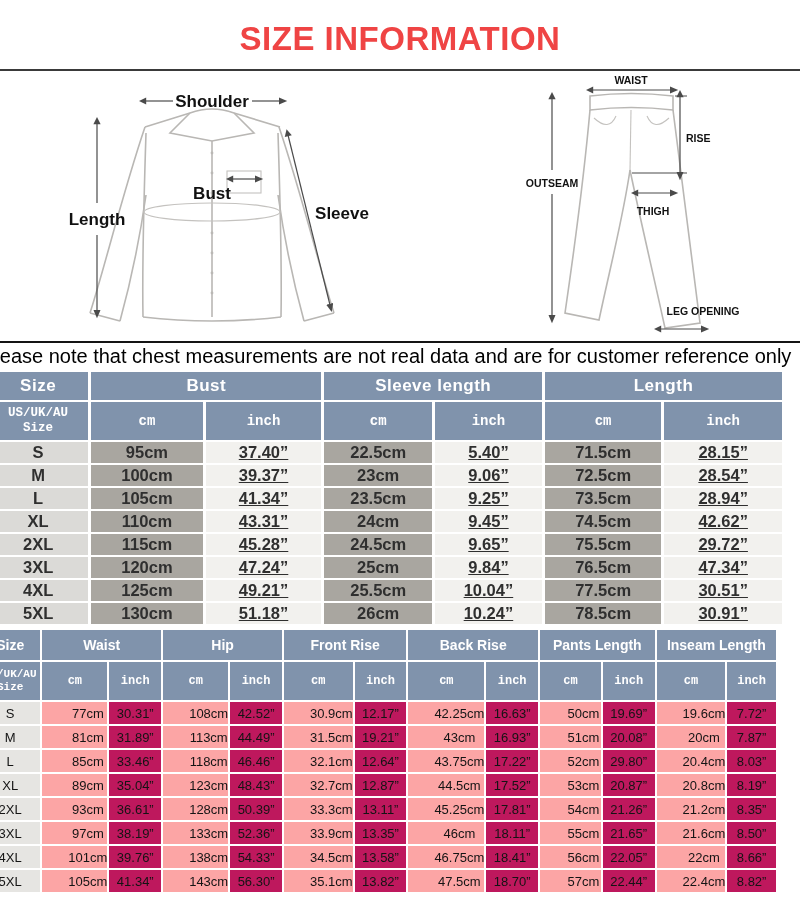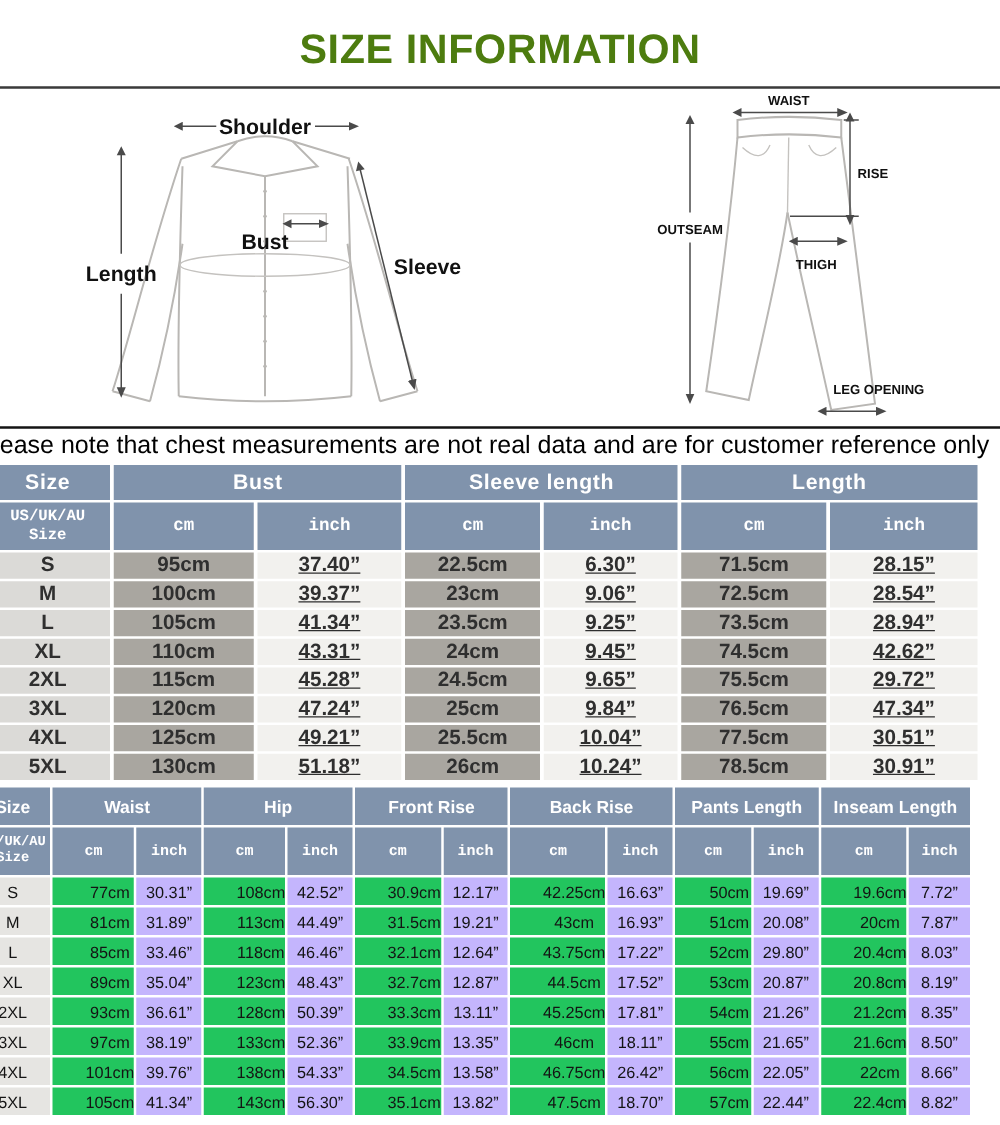--- a/index.html
+++ b/index.html
@@ -1,19 +1,19 @@
 <!DOCTYPE html>
 <html><head>
 <meta charset="utf-8">
 <style>
   html,body{margin:0;padding:0;background:#fff;}
   .page{position:relative;width:800px;height:900px;overflow:hidden;background:#fff;
         font-family:"Liberation Sans",sans-serif;}
   .title{position:absolute;top:20px;left:0;width:800px;text-align:center;
-         font-size:33px;font-weight:bold;color:#4d7c0f;letter-spacing:.5px;}
+         font-size:33px;font-weight:bold;color:#ef4444;letter-spacing:.5px;}
   .rule1{position:absolute;top:69px;left:0;width:800px;height:2px;background:#3a3a3a;}
   .rule2{position:absolute;top:341px;left:0;width:800px;height:2px;background:#141414;}
   .note{position:absolute;top:345px;left:-18px;white-space:nowrap;
         font-size:20px;color:#000;}
   svg text{font-family:"Liberation Sans",sans-serif;fill:#111;}
   .garment{stroke:#b9b7b4;stroke-width:1.6;fill:none;}
   .garment-thin{stroke:#c4c2bf;stroke-width:1.1;fill:none;}
   .arrow{stroke:#4a4a4a;stroke-width:1.2;fill:none;}
   .lblL{font-size:17px;font-weight:bold;}
   .lblS{font-size:10.5px;font-weight:bold;}
@@ -32,22 +32,22 @@
   .t1 td.cm{background:#a9a6a0;}
   .t1 td.in{background:#f2f1ee;text-decoration:underline;}
   
   .t2{top:628px;left:-22px;border-spacing:2px 2px;}
   .t2 .h1 td{background:#8093ac;color:#fff;font-size:14px;font-weight:bold;height:30px;}
   .t2 .h2 td{background:#8093ac;color:#fff;height:38px;
              font-family:"Liberation Mono",monospace;font-size:12px;font-weight:bold;}
   .t2 .h2 td.szh{font-size:11px;line-height:1.2;white-space:pre-line;}
   .t2 tbody td{height:22px;font-size:13px;color:#141414;}
   .t2 td.sz{background:#e6e5e2;}
-  .t2 td.cm{background:#22c55e;padding-left:26px;}
-  .t2 td.in{background:#c4b5fd;}
+  .t2 td.cm{background:#fca5a5;padding-left:26px;}
+  .t2 td.in{background:#be185d;}
 </style>
 </head>
 <body>
 
 <div class="page">
 
   <div class="title">SIZE INFORMATION</div>
   <div class="rule1"></div>
 
   <svg style="position:absolute;left:40px;top:75px;" width="360" height="266" viewBox="0 0 360 266">
@@ -156,21 +156,21 @@
         <td>cm</td>
         <td>inch</td>
       </tr>
     </thead>
     <tbody>
         <tr>
           <td class="sz">S</td>
           <td class="cm">95cm</td>
           <td class="in">37.40”</td>
           <td class="cm">22.5cm</td>
-          <td class="in">6.30”</td>
+          <td class="in">5.40”</td>
           <td class="cm">71.5cm</td>
           <td class="in">28.15”</td>
         </tr>
         <tr>
           <td class="sz">M</td>
           <td class="cm">100cm</td>
           <td class="in">39.37”</td>
           <td class="cm">23cm</td>
           <td class="in">9.06”</td>
           <td class="cm">72.5cm</td>
@@ -369,21 +369,21 @@
         </tr>
         <tr>
           <td class="sz">4XL</td>
           <td class="cm">101cm</td>
           <td class="in">39.76”</td>
           <td class="cm">138cm</td>
           <td class="in">54.33”</td>
           <td class="cm">34.5cm</td>
           <td class="in">13.58”</td>
           <td class="cm">46.75cm</td>
-          <td class="in">26.42”</td>
+          <td class="in">18.41”</td>
           <td class="cm">56cm</td>
           <td class="in">22.05”</td>
           <td class="cm">22cm</td>
           <td class="in">8.66”</td>
         </tr>
         <tr>
           <td class="sz">5XL</td>
           <td class="cm">105cm</td>
           <td class="in">41.34”</td>
           <td class="cm">143cm</td>

